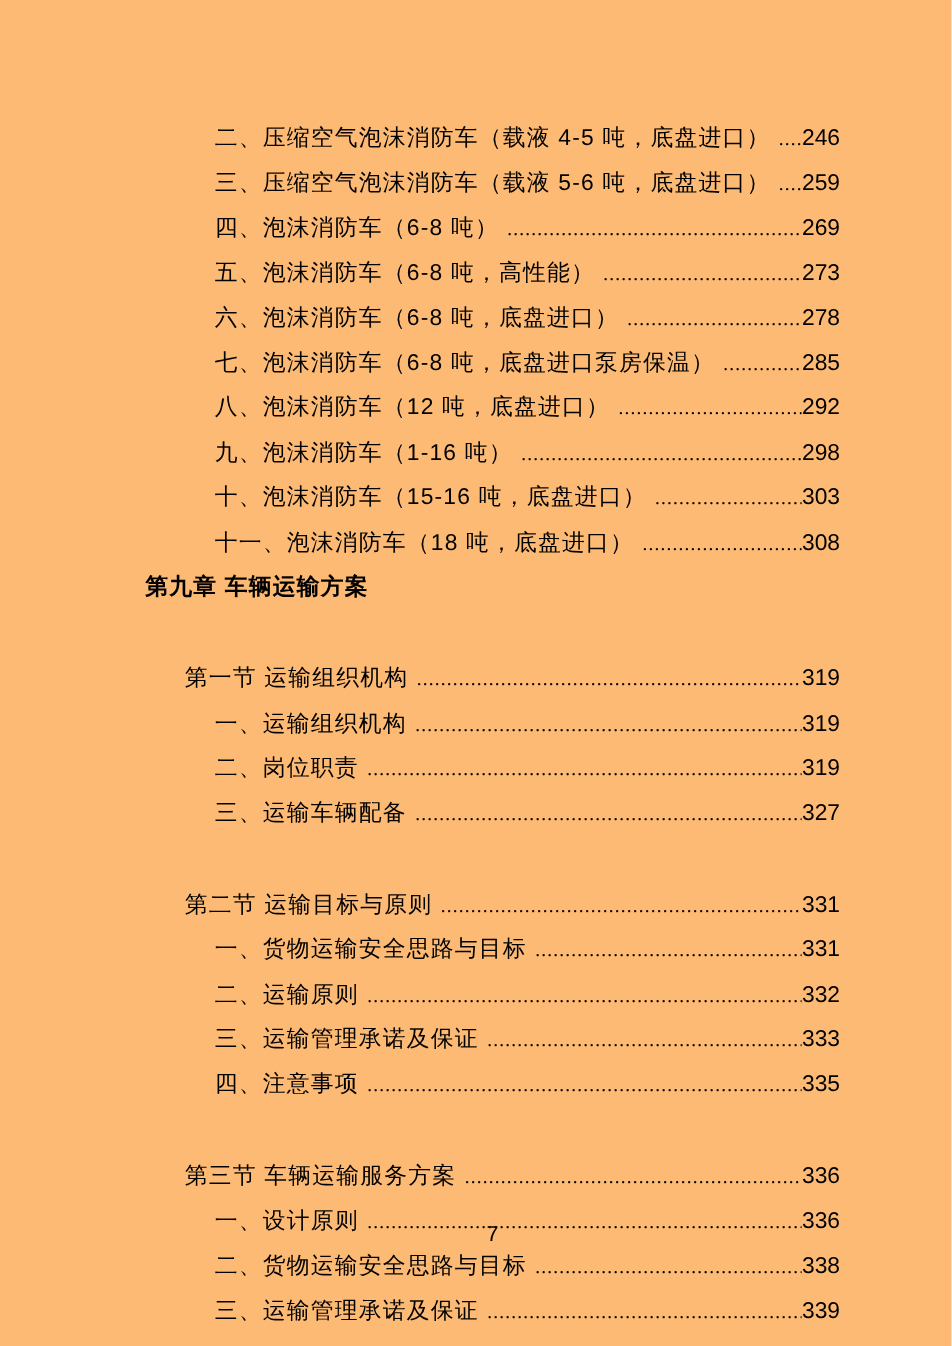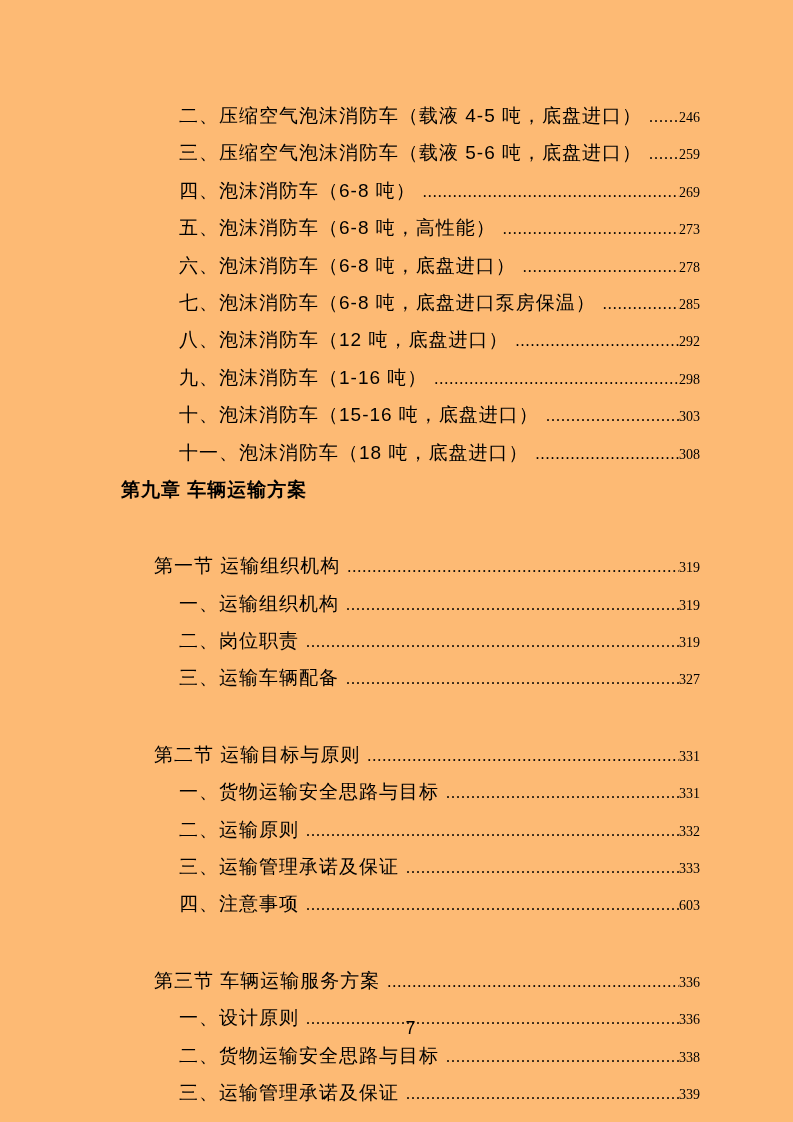--- a/index.html
+++ b/index.html
@@ -47,22 +47,22 @@
     overflow: hidden;
     white-space: nowrap;
     font-size: 16px;
     letter-spacing: 1px;
     padding-left: 7px;
     padding-right: 3px;
     font-family: "Liberation Serif", serif;
   }
   .p {
     flex: 0 0 auto;
-    font-size: 14px;
-    font-family: Liberation Serif, serif;
+    font-size: 19px;
+    font-family: Liberation Sans, sans-serif;
   }
   .footer {
     position: absolute;
     left: 121px;
     right: 93px;
     top: 1010px;
     height: 37px;
     line-height: 37px;
     text-align: center;
     font-size: 18px;
@@ -165,21 +165,21 @@
     <span class="p">332</span>
   </div>
       <div class="row lvl-item">
     <span class="t">三、运输管理承诺及保证</span>
     <span class="dots">......................................................................................................................................................</span>
     <span class="p">333</span>
   </div>
       <div class="row lvl-item">
     <span class="t">四、注意事项</span>
     <span class="dots">......................................................................................................................................................</span>
-    <span class="p">603</span>
+    <span class="p">335</span>
   </div>
       <div class="row lvl-section">
     <span class="t">第三节 车辆运输服务方案</span>
     <span class="dots">......................................................................................................................................................</span>
     <span class="p">336</span>
   </div>
       <div class="row lvl-item">
     <span class="t">一、设计原则</span>
     <span class="dots">......................................................................................................................................................</span>
     <span class="p">336</span>

